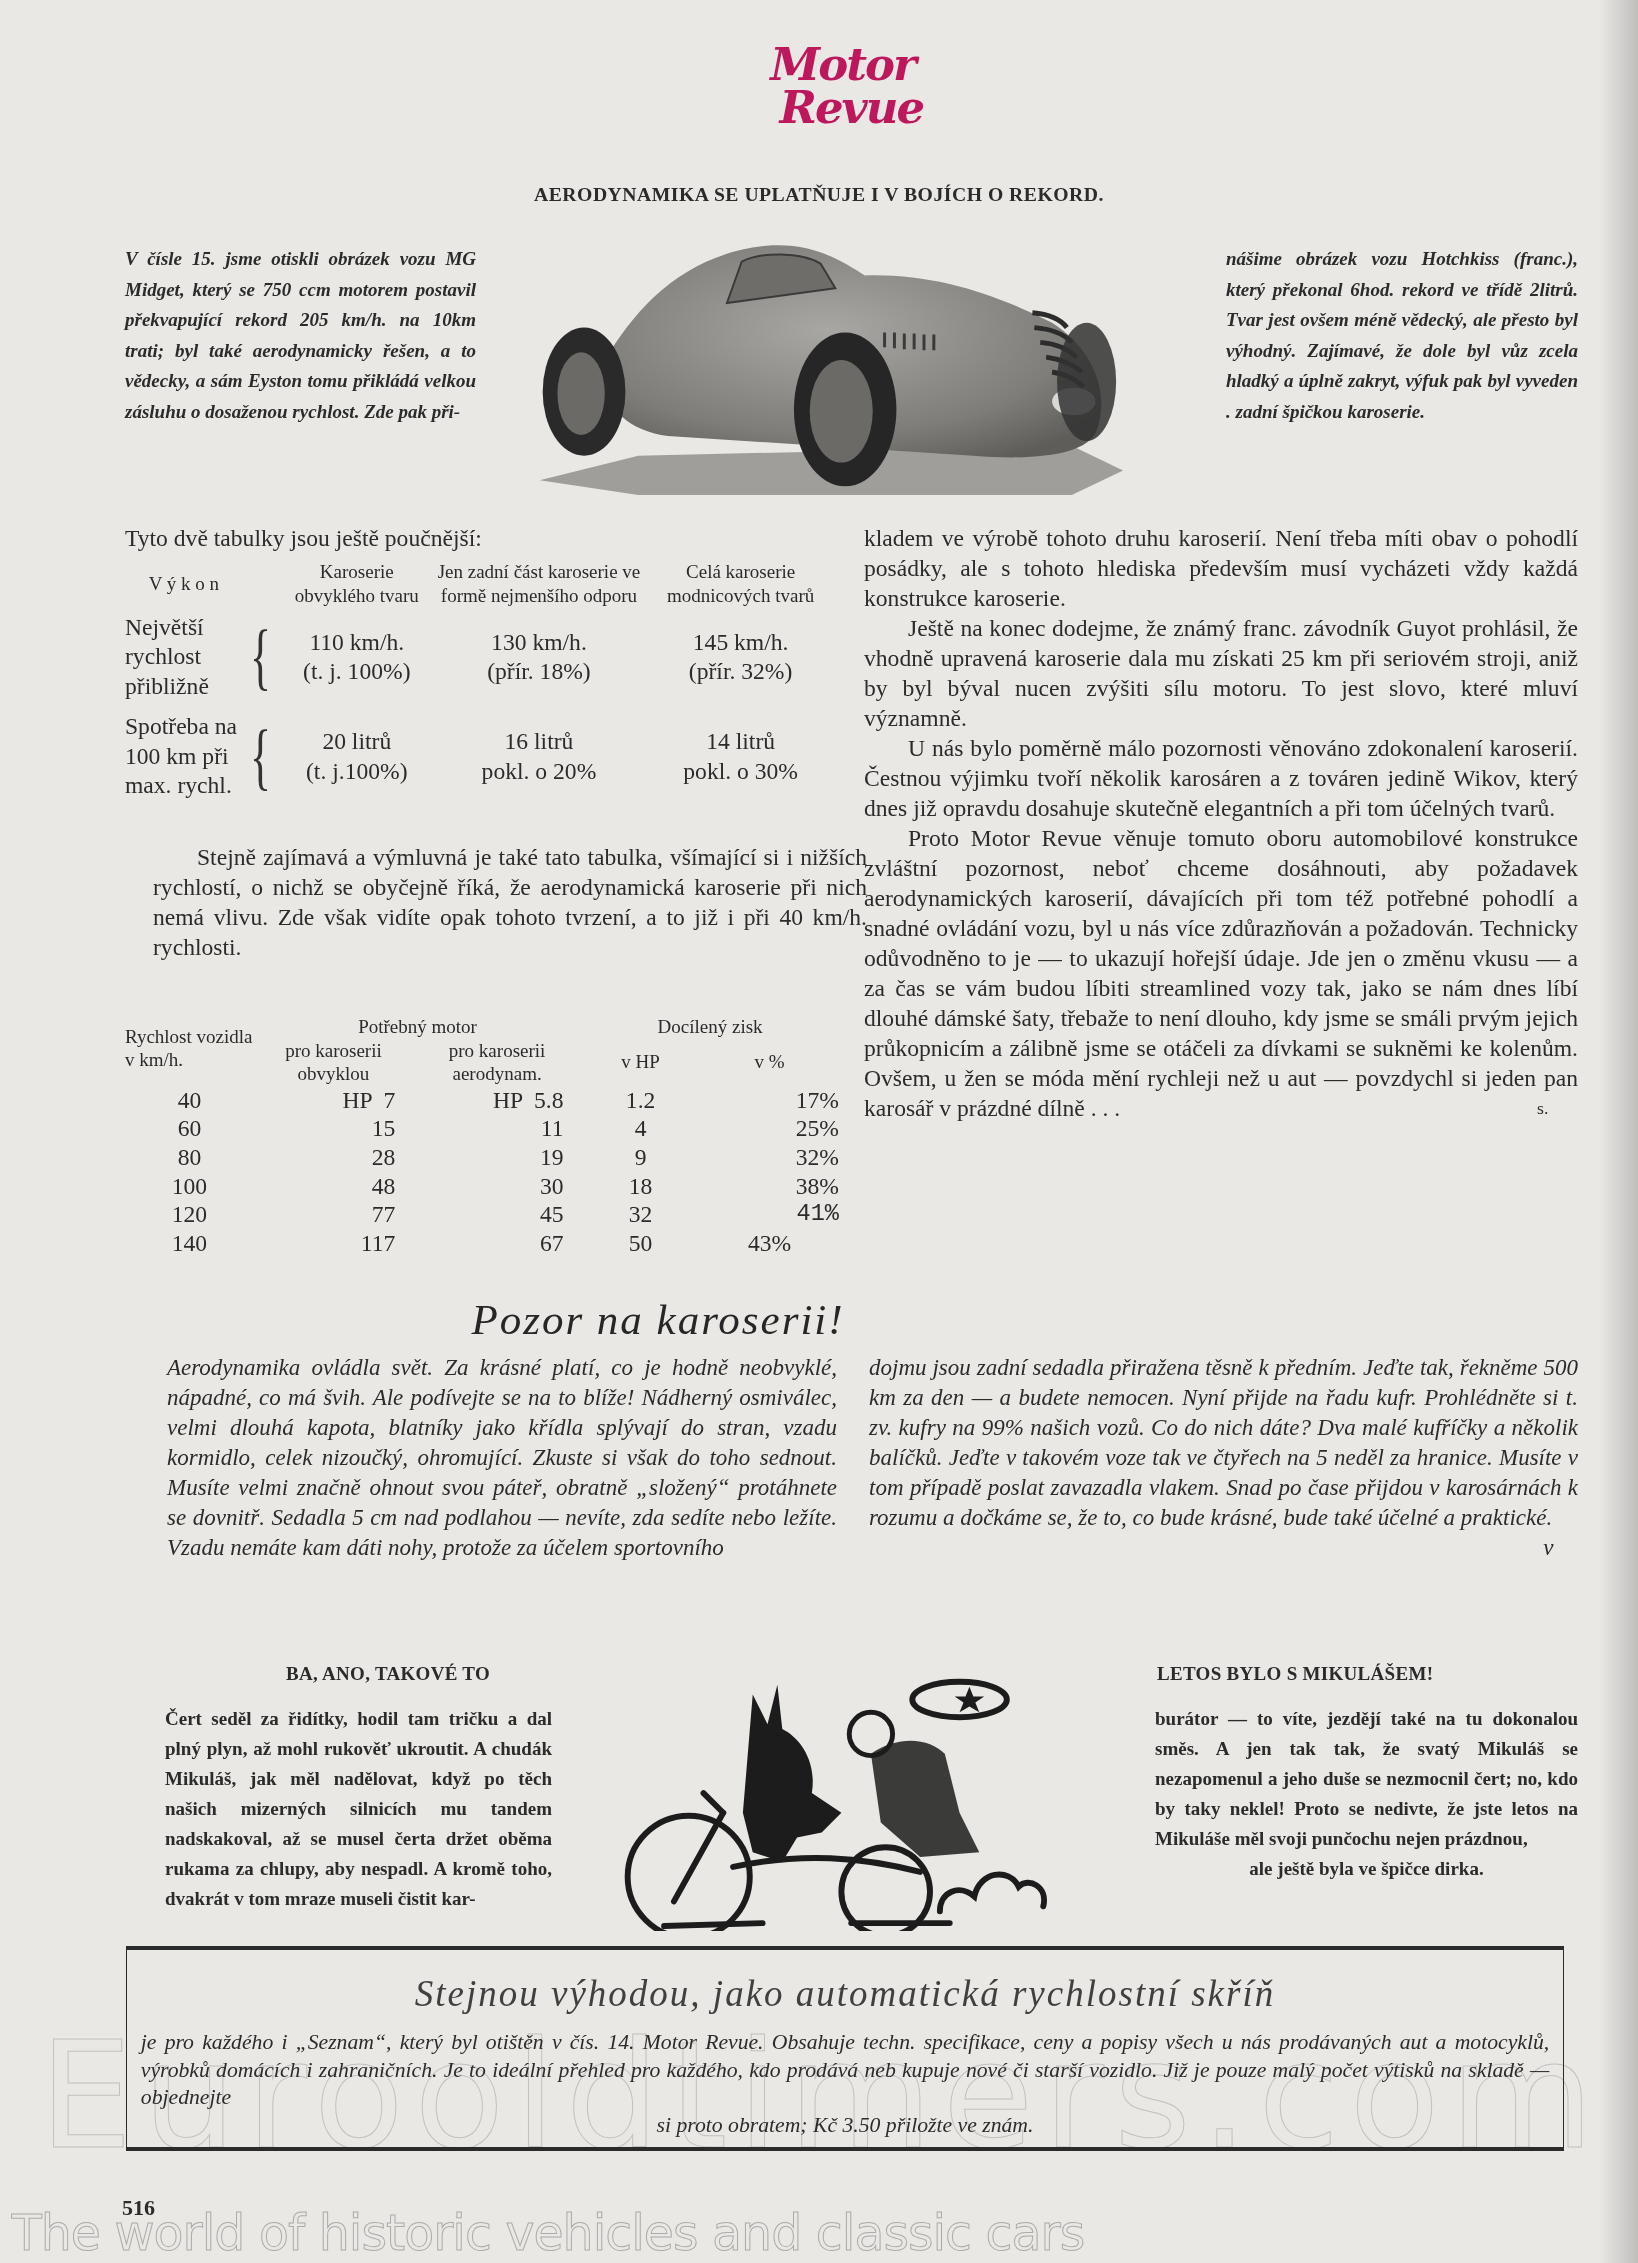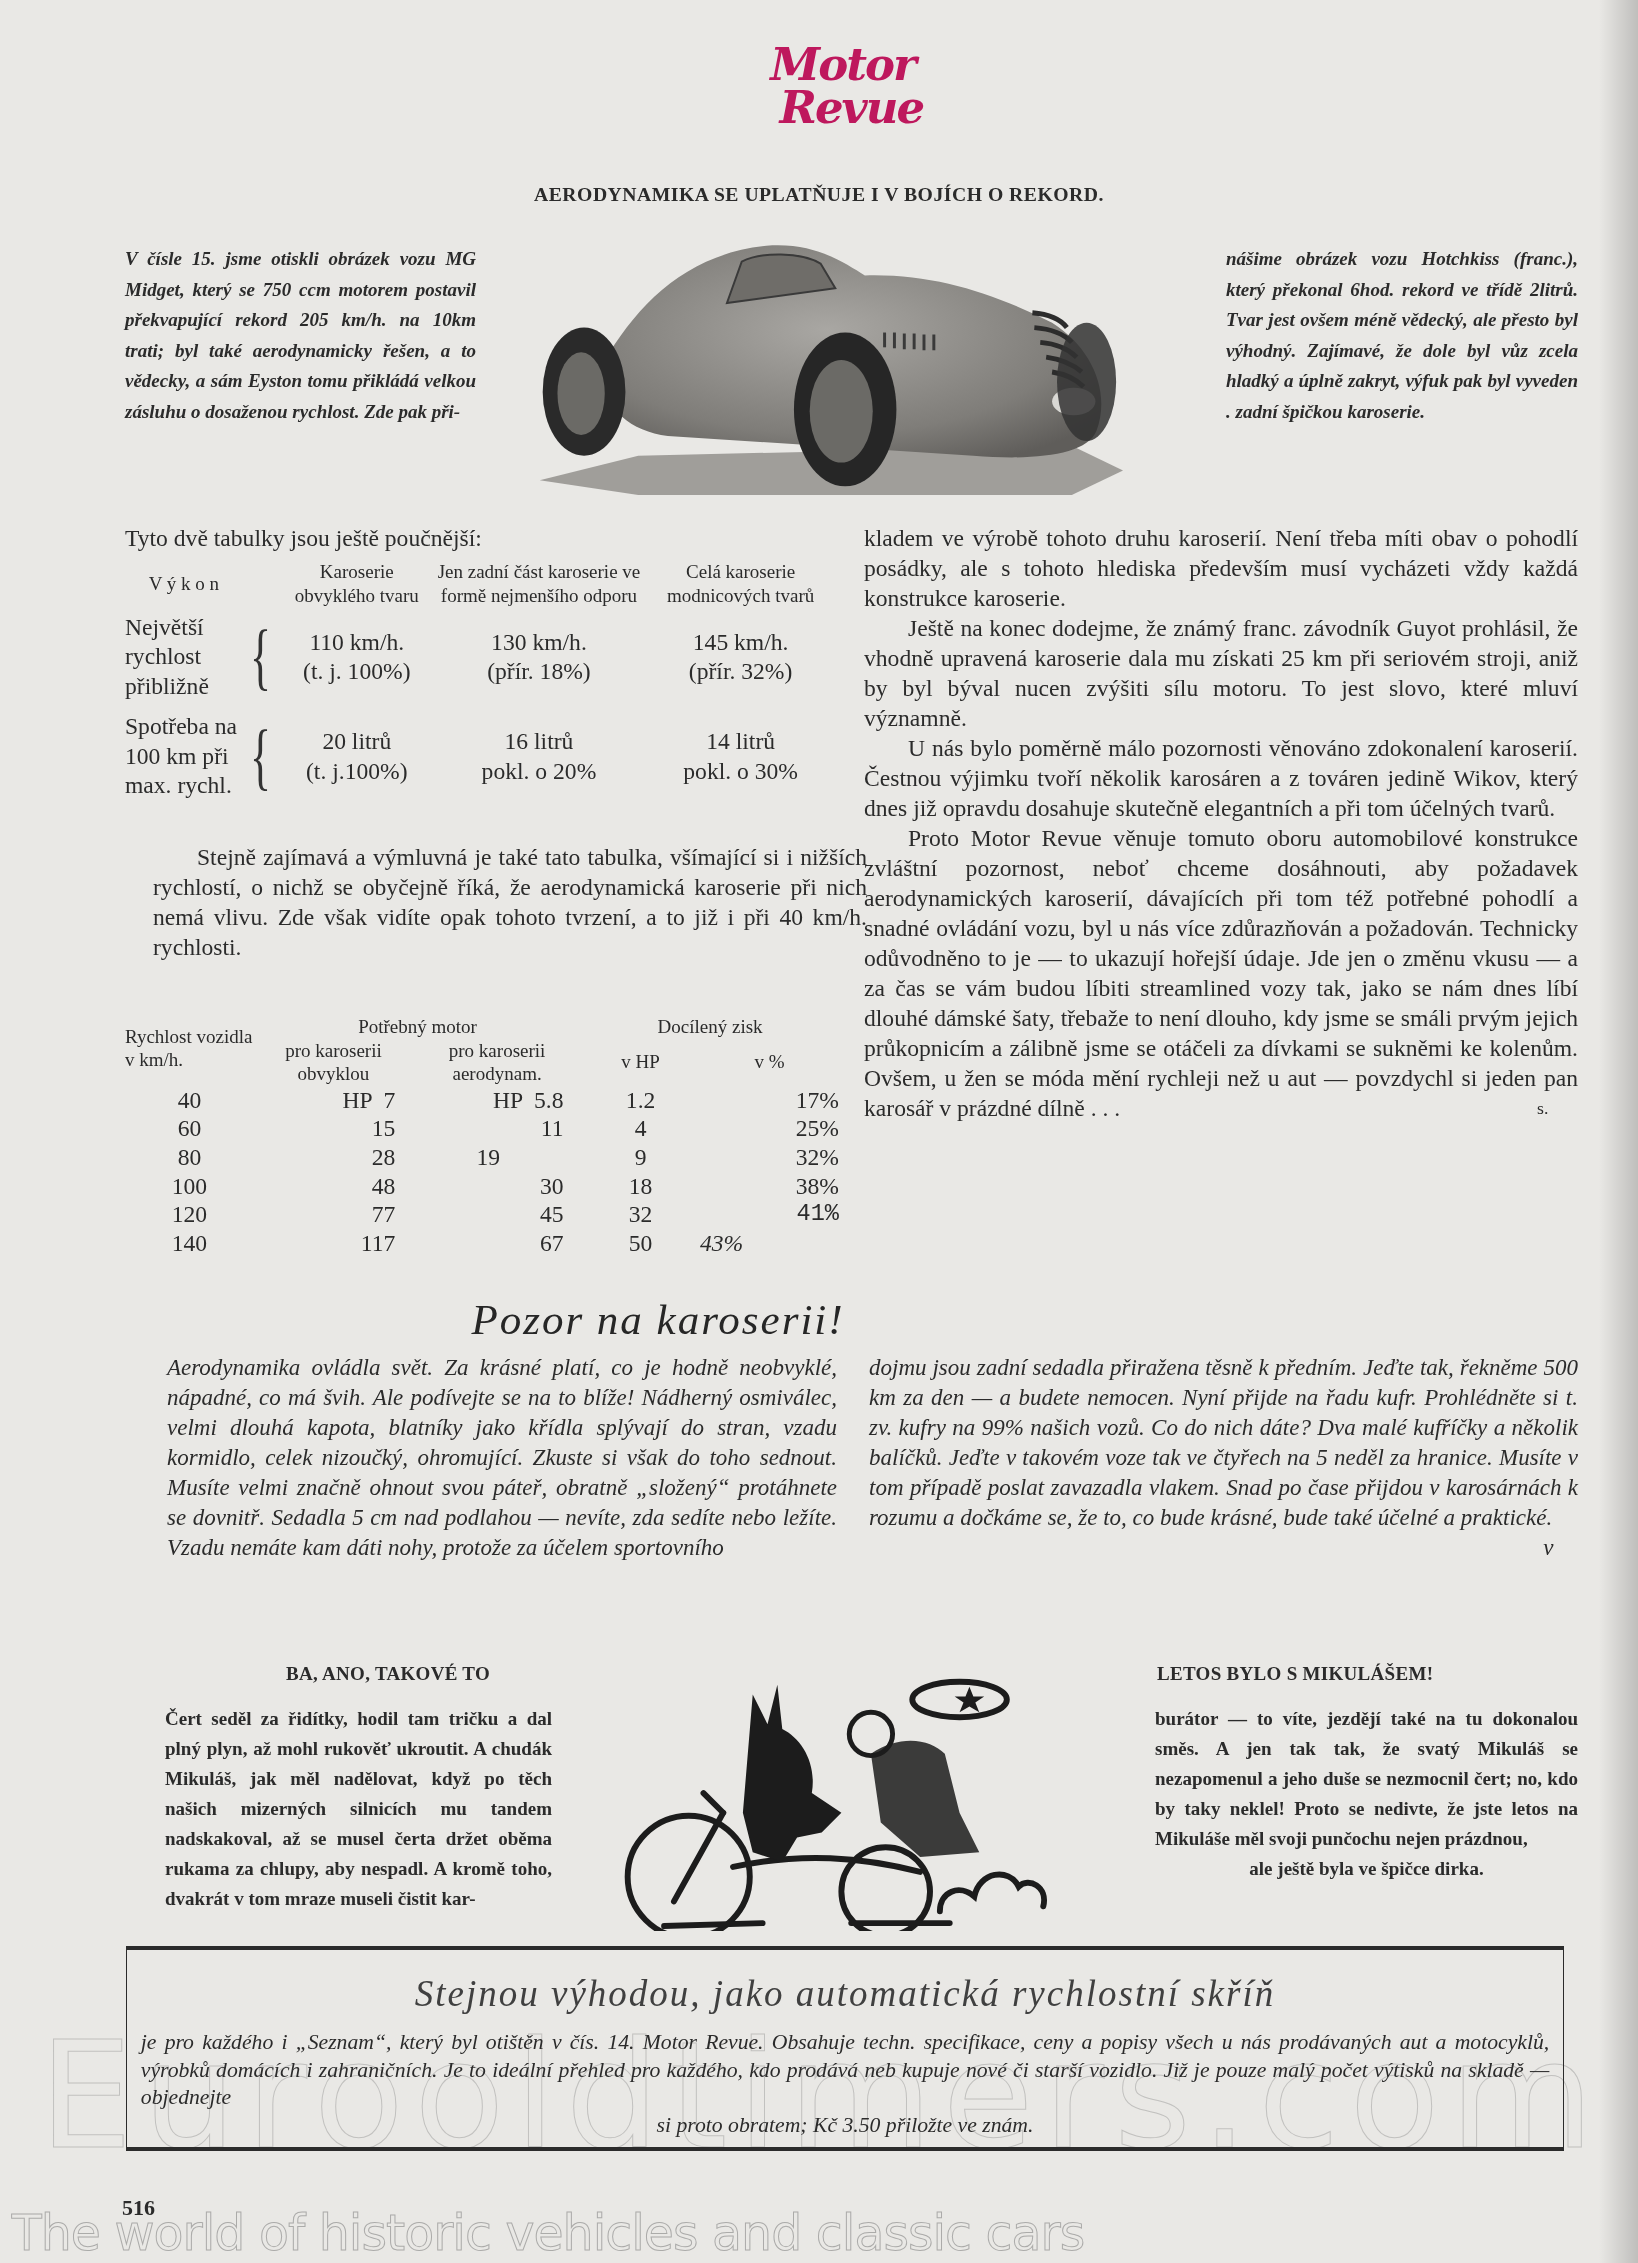--- a/index.html
+++ b/index.html
@@ -199,21 +199,21 @@
       <tr>
         <td class="num">60</td>
         <td class="num" style="text-align: right; padding-right: 17.7px; white-space: pre;">15</td>
         <td class="num" style="text-align: right; padding-right: 17.7px; white-space: pre;">11</td>
         <td class="num">4</td>
         <td class="num" style="text-align: right;">25%</td>
       </tr>
       <tr>
         <td class="num">80</td>
         <td class="num" style="text-align: right; padding-right: 17.7px; white-space: pre;">28</td>
-        <td class="num" style="text-align: center; padding-right: 17.7px; white-space: pre;">19</td>
+        <td class="num" style="text-align: right; padding-right: 17.7px; white-space: pre;">19</td>
         <td class="num">9</td>
         <td class="num" style="text-align: right;">32%</td>
       </tr>
       <tr>
         <td class="num">100</td>
         <td class="num" style="text-align: right; padding-right: 17.7px; white-space: pre;">48</td>
         <td class="num" style="text-align: right; padding-right: 17.7px; white-space: pre;">30</td>
         <td class="num">18</td>
         <td class="num" style="text-align: right;">38%</td>
       </tr>
@@ -222,21 +222,21 @@
         <td class="num" style="text-align: right; padding-right: 17.7px; white-space: pre;">77</td>
         <td class="num" style="text-align: right; padding-right: 17.7px; white-space: pre;">45</td>
         <td class="num">32</td>
         <td class="num" style="text-align: right; font-family: Liberation Mono, monospace;">41%</td>
       </tr>
       <tr>
         <td class="num">140</td>
         <td class="num" style="text-align: right; padding-right: 17.7px; white-space: pre;">117</td>
         <td class="num" style="text-align: right; padding-right: 17.7px; white-space: pre;">67</td>
         <td class="num">50</td>
-        <td class="num" style="text-align: left; font-style: italic;">43%</td>
+        <td class="num" style="text-align: center;">43%</td>
       </tr>
     </tbody>
 </table>
 
 <div class="abs col rcol">
   <p>kladem ve výrobě tohoto druhu karoserií. Není třeba míti obav o pohodlí posádky, ale s tohoto hlediska především musí vycházeti vždy každá konstrukce karoserie.</p>
   <p class="ind">Ještě na konec dodejme, že známý franc. závodník Guyot prohlásil, že vhodně upravená karoserie dala mu získati 25 km při seriovém stroji, aniž by byl býval nucen zvýšiti sílu motoru. To jest slovo, které mluví významně.</p>
   <p class="ind">U nás bylo poměrně málo pozornosti věnováno zdokonalení karoserií. Čestnou výjimku tvoří několik karosáren a z továren jedině Wikov, který dnes již opravdu dosahuje skutečně elegantních a při tom účelných tvarů.</p>
   <p class="ind"><span>Proto Motor Revue věnuje tomuto oboru automobilové konstrukce zvláštní pozornost, neboť chceme dosáhnouti, aby požadavek aerodynamických karoserií, dávajících při tom též potřebné pohodlí a snadné ovládání vozu, byl u nás více zdůrazňován a požadován. Technicky odůvodněno to je — to ukazují hořejší údaje. Jde jen o změnu vkusu — a za čas se vám budou líbiti streamlined vozy tak, jako se nám dnes líbí dlouhé dámské šaty, třebaže to není dlouho, kdy jsme se smáli prvým jejich průkopnicím a zálibně jsme se otáčeli za dívkami se sukněmi ke kolenům. Ovšem, u žen se móda mění rychleji než u aut — povzdychl si jeden pan karosář v prázdné dílně . . .</span><span style="float:right;margin-right:29.6px;font-size:17.7px;">s.</span></p>
 </div>

